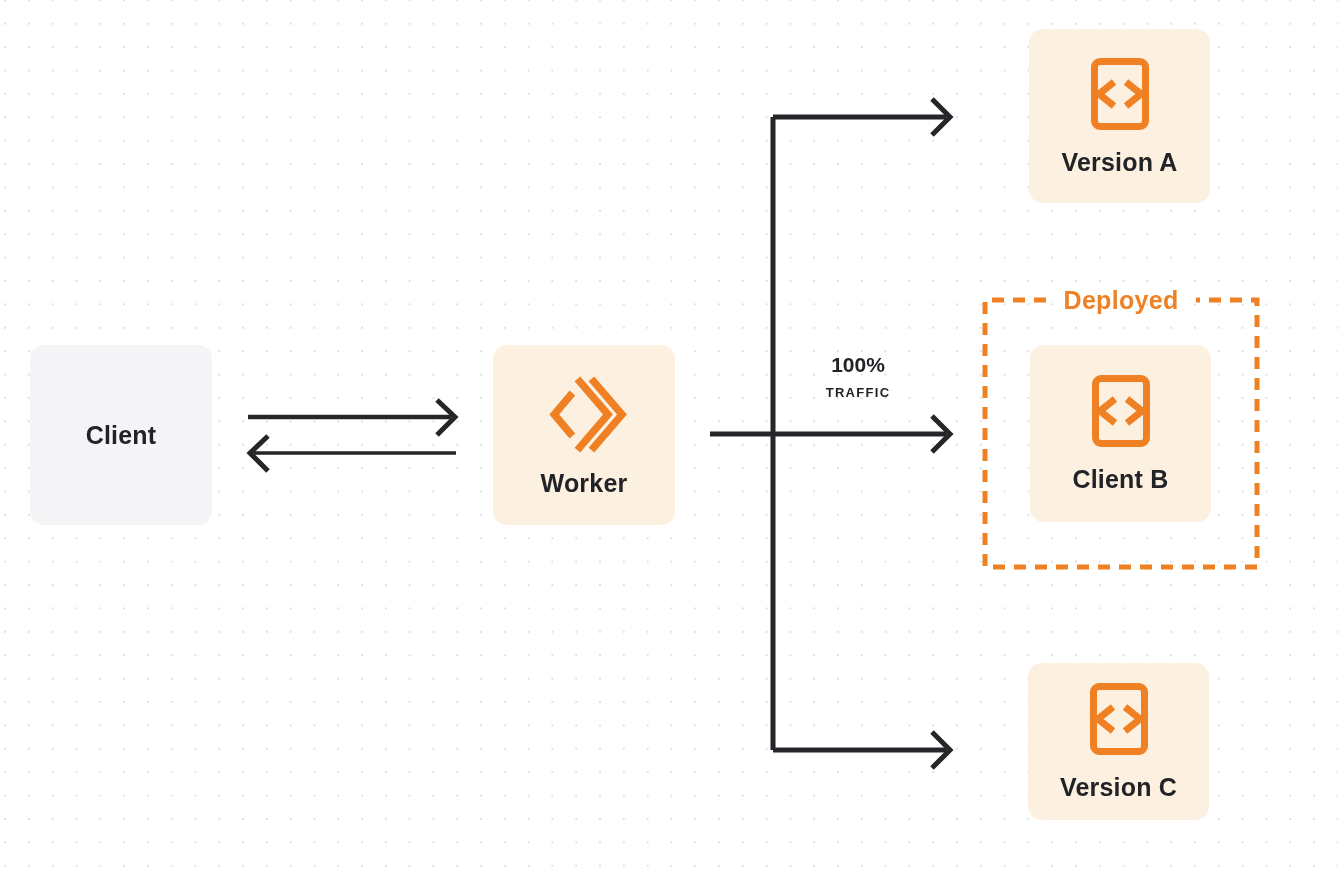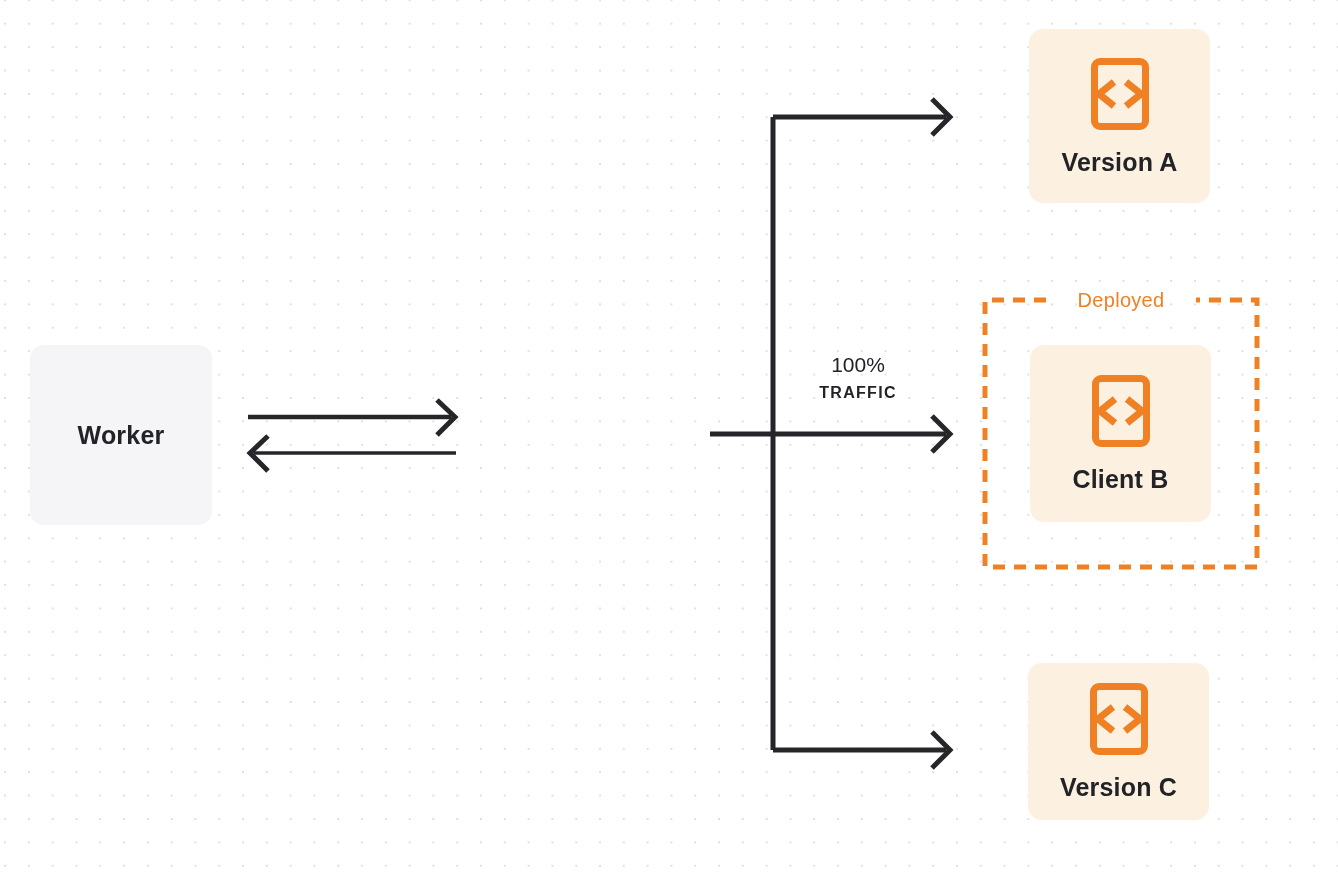--- a/index.html
+++ b/index.html
@@ -67,37 +67,37 @@
   .version-c{left:1028px;top:663px;height:157px;}
   .traffic-label{
     position:absolute;
     left:858px;top:352px;
     transform:translateX(-50%);
     text-align:center;
     color:var(--ink);
   }
   .traffic-label .pct{
     font-size:21px;
-    font-weight:normal;
+    font-weight:bold;
     line-height:26px;
   }
   .traffic-label .word{
-    font-size:16px;
+    font-size:13px;
     font-weight:bold;
     letter-spacing:1.3px;
     line-height:24px;
     margin-top:3px;
   }
   .deployed-label{
     position:absolute;
     left:1121px;top:300px;
     transform:translate(-50%,-50%);
     color:var(--accent-orange);
-    font-weight:normal;
-    font-size:20px;
+    font-weight:bold;
+    font-size:25px;
     letter-spacing:0.3px;
     white-space:nowrap;
   }
   .icon{display:block;}
 </style>
 </head>
 <body>
 
 <div class="canvas">
 
@@ -120,23 +120,31 @@
       <path d="M 773 750 L 946 750"></path>
       <path d="M 932 99 L 950 117 L 932 135"></path>
       <path d="M 932 416 L 950 434 L 932 452"></path>
       <path d="M 932 732 L 950 750 L 932 768"></path>
     </g>
 
     <path d="M 1046 300 L 985 300 L 985 567 L 1257 567 L 1257 300 L 1196 300" stroke="#EF8124" stroke-width="5" stroke-dasharray="12 9"></path>
   </svg>
 
   <div class="node client">
+    <span class="label">Client</span>
+  </div>
+
+  <div class="node worker">
+    <svg class="icon" width="86" height="83" viewBox="0 0 104 100" fill="none" stroke="#EF8124" stroke-width="9" stroke-linejoin="miter">
+      <path d="M 38 24 L 16 50 L 38 76"></path>
+      <path d="M 44 7 L 81 50 L 44 93"></path>
+      <path d="M 61 7 L 98 50 L 61 93"></path>
+    </svg>
     <span class="label">Worker</span>
   </div>
-
 
   <div class="traffic-label">
     <div class="pct">100%</div>
     <div class="word">TRAFFIC</div>
   </div>
 
   <div class="deployed-label">Deployed</div>
 
   <div class="node version version-a">
     <svg class="icon" width="58" height="72" viewBox="0 0 58 72" fill="none" stroke="#EF8124" stroke-width="7" stroke-linejoin="miter">

